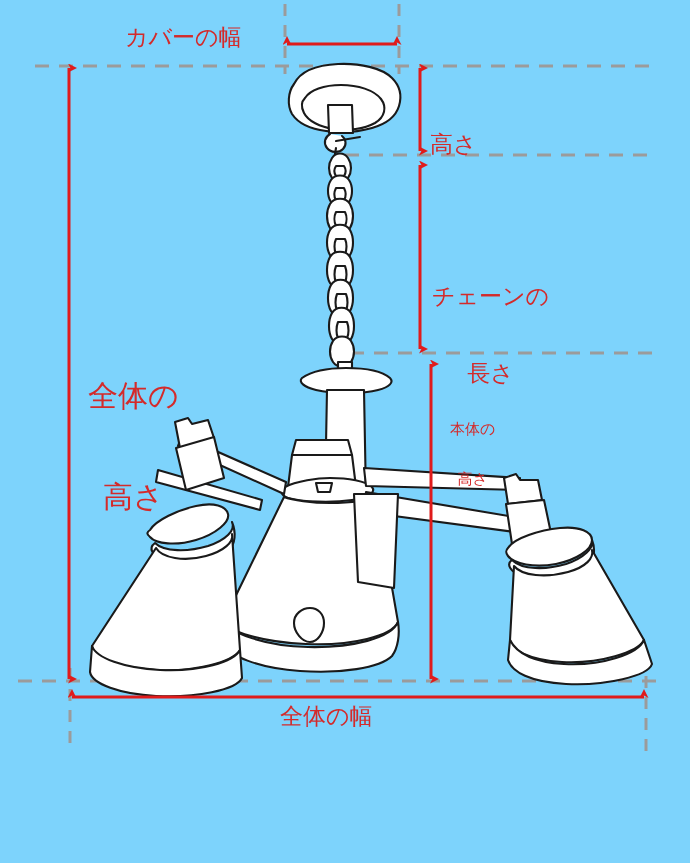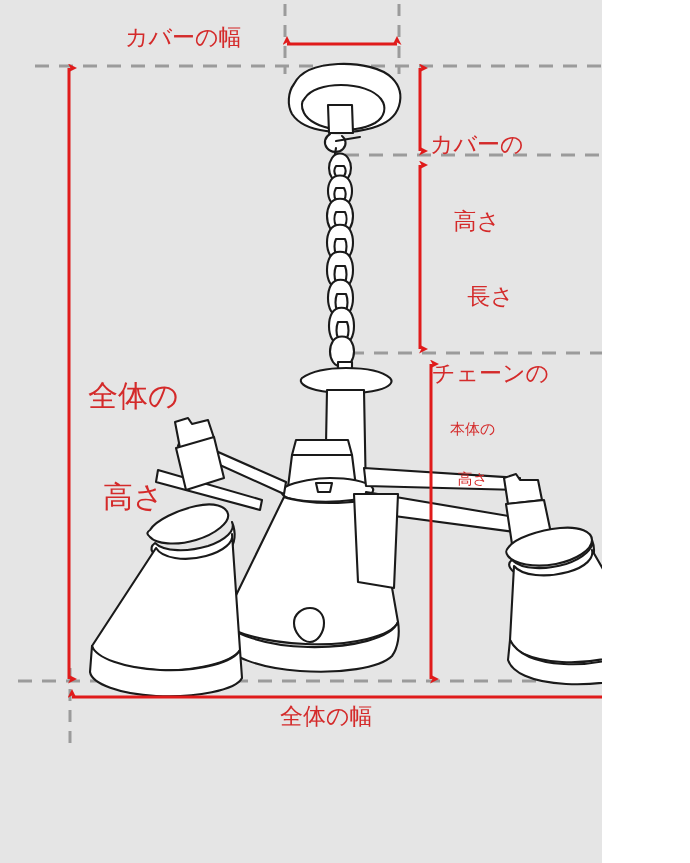--- a/index.html
+++ b/index.html
@@ -5,23 +5,23 @@
   html, body {
     margin: 0;
     padding: 0;
     background: #ffffff;
   }
   body {
     font-family: "DejaVu Sans", "Liberation Sans", sans-serif;
   }
   #diagram-root {
     position: relative;
-    width: 602px;
+    width: 690px;
     height: 863px;
-    background: #e5e5e5;
+    background: #7dd3fc;
     overflow: hidden;
   }
   #diagram-svg {
     position: absolute;
     left: 0;
     top: 0;
     width: 690px;
     height: 863px;
     display: block;
   }
@@ -192,27 +192,26 @@
 
       <line x1="69" y1="68" x2="69" y2="679" marker-start="url(#arrow-up)" marker-end="url(#arrow-down)"></line>
 
       <line x1="72" y1="697" x2="644" y2="697" marker-start="url(#arrow-up)" marker-end="url(#arrow-down)"></line>
     </g>
   </svg>
 
   <div class="dim-label" id="label-cover-width">カバーの幅</div>
 
   <div class="dim-label" id="label-cover-height">
-    <div>カバーの</div>
     <div>高さ</div>
   </div>
 
   <div class="dim-label" id="label-chain-length">
+    <div>チェーンの</div>
     <div>長さ</div>
-    <div>チェーンの</div>
   </div>
 
   <div class="dim-label" id="label-body-height">
     <div>本体の</div>
     <div>高さ</div>
   </div>
 
   <div class="dim-label" id="label-total-height">
     <div>全体の</div>
     <div>高さ</div>

